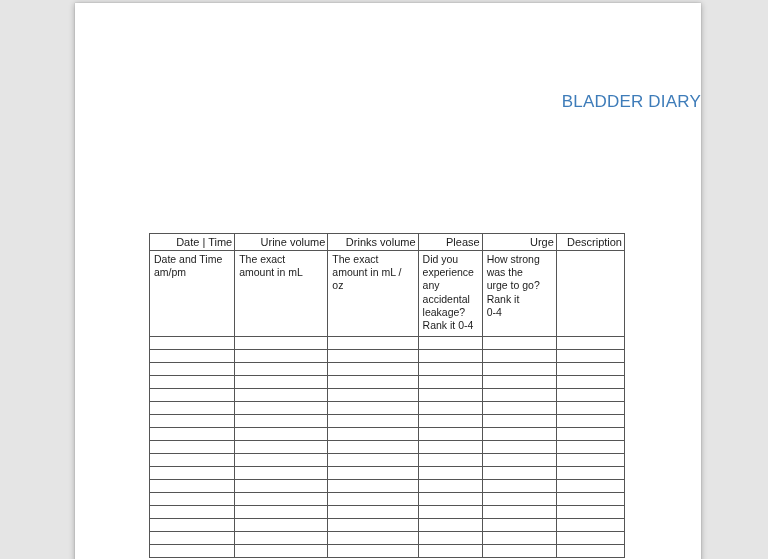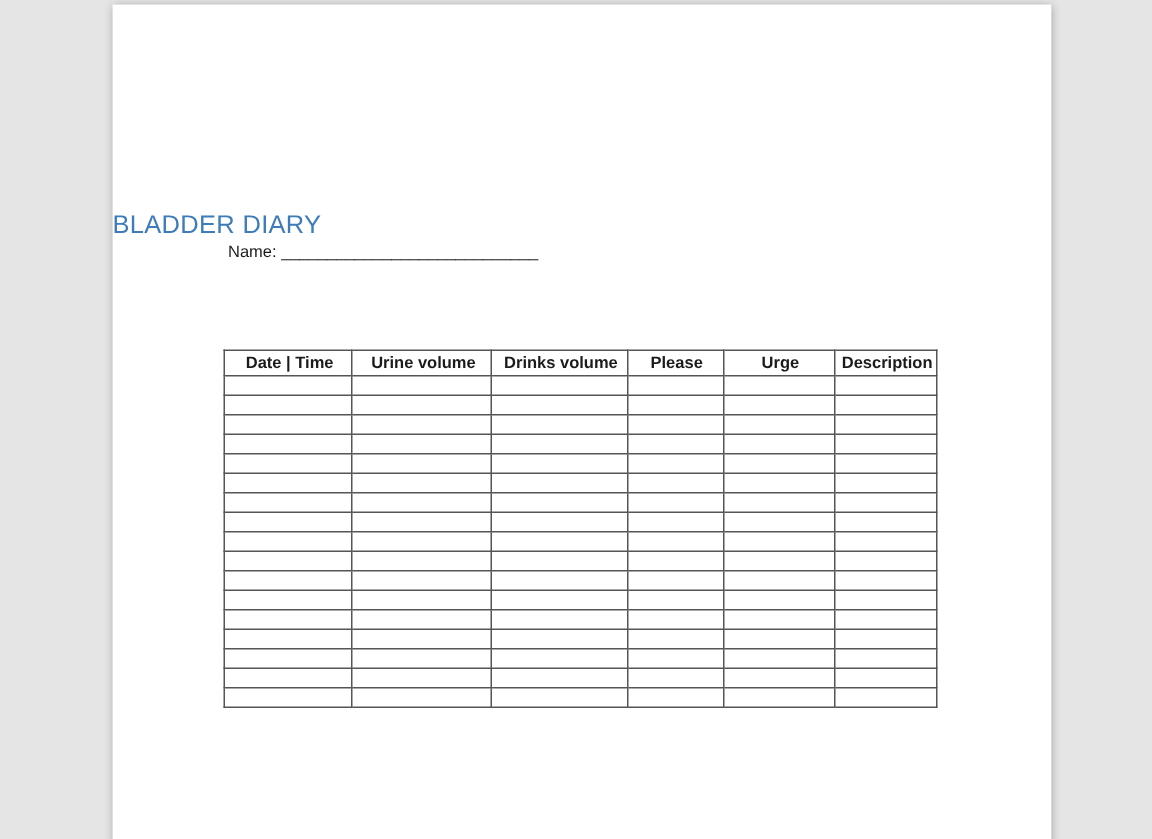--- a/index.html
+++ b/index.html
@@ -23,26 +23,25 @@
     top: 3px;
     width: 626px;
     height: 640px;
     background: var(--page-color, #ffffff);
     box-shadow: 0 1px 6px rgba(0,0,0,0.30), 0 0 1px rgba(0,0,0,0.25);
   }
   .doc-title {
     position: absolute;
     left: 0; right: 0;
     top: 90px;
-    text-align: left;
+    text-align: right;
     font-size: 17px;
     line-height: 18px;
     letter-spacing: 0.2px;
     color: var(--title-color, #3E7CB9);
-    margin-top: 48px;
   }
   .intro {
     position: absolute;
     left: 77px;
     top: 135px;
     font-size: 11px;
     color: var(--text-color, #1b1b1b);
   }
   .field {
     position: absolute;
@@ -63,22 +62,22 @@
     table-layout: fixed;
   }
   table.diary th, table.diary td {
     border: 1px solid var(--border-color, #555555);
     color: var(--text-color, #1b1b1b);
     overflow: hidden;
   }
   tr.head-row th {
     height: 15px;
     font-size: 11px;
-    font-weight: 700;
-    text-align: center;
+    font-weight: 400;
+    text-align: right;
     vertical-align: middle;
     padding: 0 2px 1px 4px;
     white-space: nowrap;
     margin-top: 19px;
   }
   tr.hint-row td {
     height: 83px;
     vertical-align: top;
     font-size: 10.5px;
     line-height: 13.2px;
@@ -93,44 +92,61 @@
 </head>
 <body>
 
 <div class="backdrop"></div>
 
 <div class="page">
 
   <div class="doc-title">BLADDER DIARY</div>
 
 
-  <div class="field name-field">
-    <span>Name:</span>
-    <span class="blank-line">____________________________</span>
-  </div>
 
 
   <table class="diary">
     <colgroup>
         <col style="width: 85px;">
         <col style="width: 93px;">
         <col style="width: 90px;">
         <col style="width: 64px;">
         <col style="width: 74px;">
         <col style="width: 68px;">
       </colgroup>
     <tbody>
         <tr class="head-row">
           <th>Date | Time</th>
           <th>Urine volume</th>
           <th>Drinks volume</th>
           <th>Please</th>
           <th>Urge</th>
           <th>Description</th>
         </tr>
+        <tr class="hint-row">
+          <td>Date and Time
+am/pm</td>
+          <td>The exact
+amount in mL</td>
+          <td>The exact
+amount in mL /
+oz</td>
+          <td>Did you
+experience
+any
+accidental
+leakage?
+Rank it 0-4</td>
+          <td>How strong
+was the
+urge to go?
+Rank it
+0-4</td>
+          <td></td>
+        </tr>
         <tr class="entry-row">
           <td></td>
           <td></td>
           <td></td>
           <td></td>
           <td></td>
           <td></td>
         </tr>
         <tr class="entry-row">
           <td></td>

